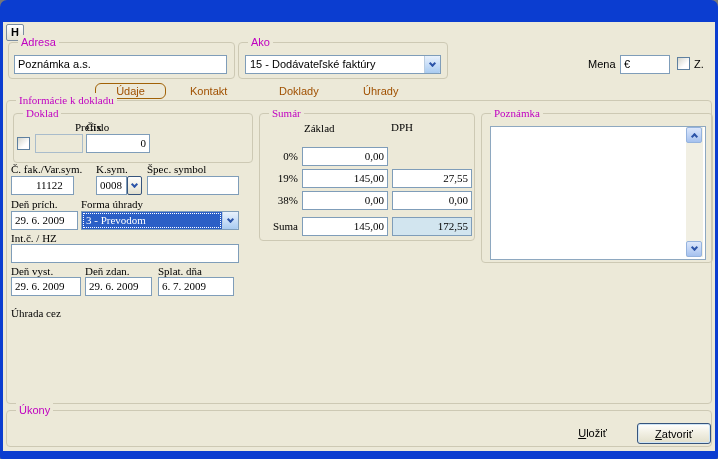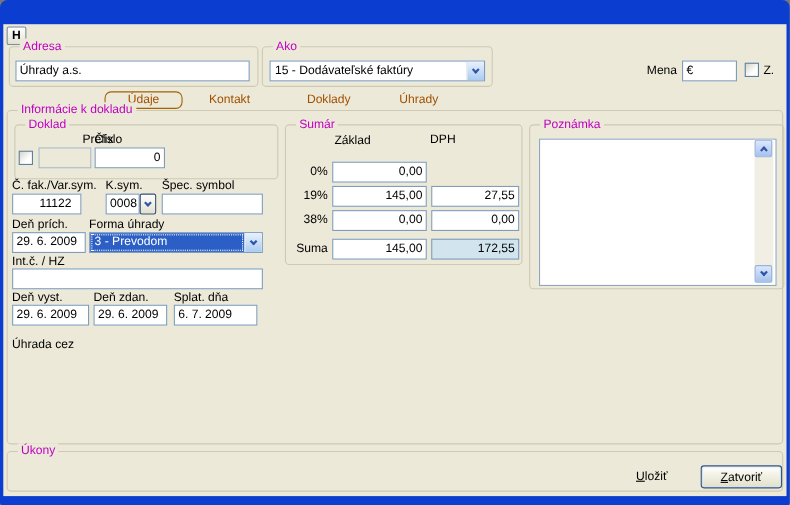--- a/index.html
+++ b/index.html
@@ -100,21 +100,21 @@
 
 <div class="window">
 
 
   <div class="client">
 
     <div class="hbtn">H</div>
 
     <div class="grp" style="left:5px; top:20px; width:227px; height:37px;">
       <span class="grp-label">Adresa</span>
-      <div class="txt" style="left:5px; top:12px; width:213px; height:19px;">Úhrady a.s.</div>
+      <div class="txt" style="left:5px; top:12px; width:213px; height:19px;">Poznámka a.s.</div>
     </div>
 
     <div class="grp" style="left:235px; top:20px; width:210px; height:37px;">
       <span class="grp-label">Ako</span>
       <div class="combo" style="left:6px; top:12px; width:196px; height:19px;">
         <span class="cval">15 - Dodávateľské faktúry</span>
         <span class="cbtn">
             <span class="chev"></span>
           </span>
       </div>
@@ -123,21 +123,21 @@
     <span class="lbl" style="left:585px; top:36px;">Mena</span>
     <div class="txt" style="left:617px; top:33px; width:50px; height:19px;">€</div>
     <span class="cb" style="left:674px; top:35px;"></span>
     <span class="lbl" style="left:691px; top:36px;">Z.</span>
 
     <div class="tab sel" style="left:92px; top:61px; width:71px; height:16px;">Údaje</div>
     <div class="tab" style="left:187px; top:63px;">Kontakt</div>
     <div class="tab" style="left:276px; top:63px;">Doklady</div>
     <div class="tab" style="left:360px; top:63px;">Úhrady</div>
 
-    <div class="grp" style="left:3px; top:78px; width:706px; height:304px;">
+    <div class="grp" style="left:3px; top:78px; width:706px; height:304px;font-family:Liberation Serif, serif;">
       <span class="grp-label">Informácie k dokladu</span>
 
       <div class="grp" style="left:6px; top:12px; width:240px; height:50px;">
         <span class="grp-label">Doklad</span>
         <span class="lbl" style="left:21px; top:7px;padding-left:40px;">Prefix</span>
         <span class="lbl" style="left:72px; top:7px;">Číslo</span>
         <span class="cb" style="left:3px; top:23px;"></span>
         <div class="txt dis" style="left:21px; top:20px; width:48px; height:19px;"></div>
         <div class="txt num" style="left:72px; top:20px; width:64px; height:19px;">0</div>
       </div>

